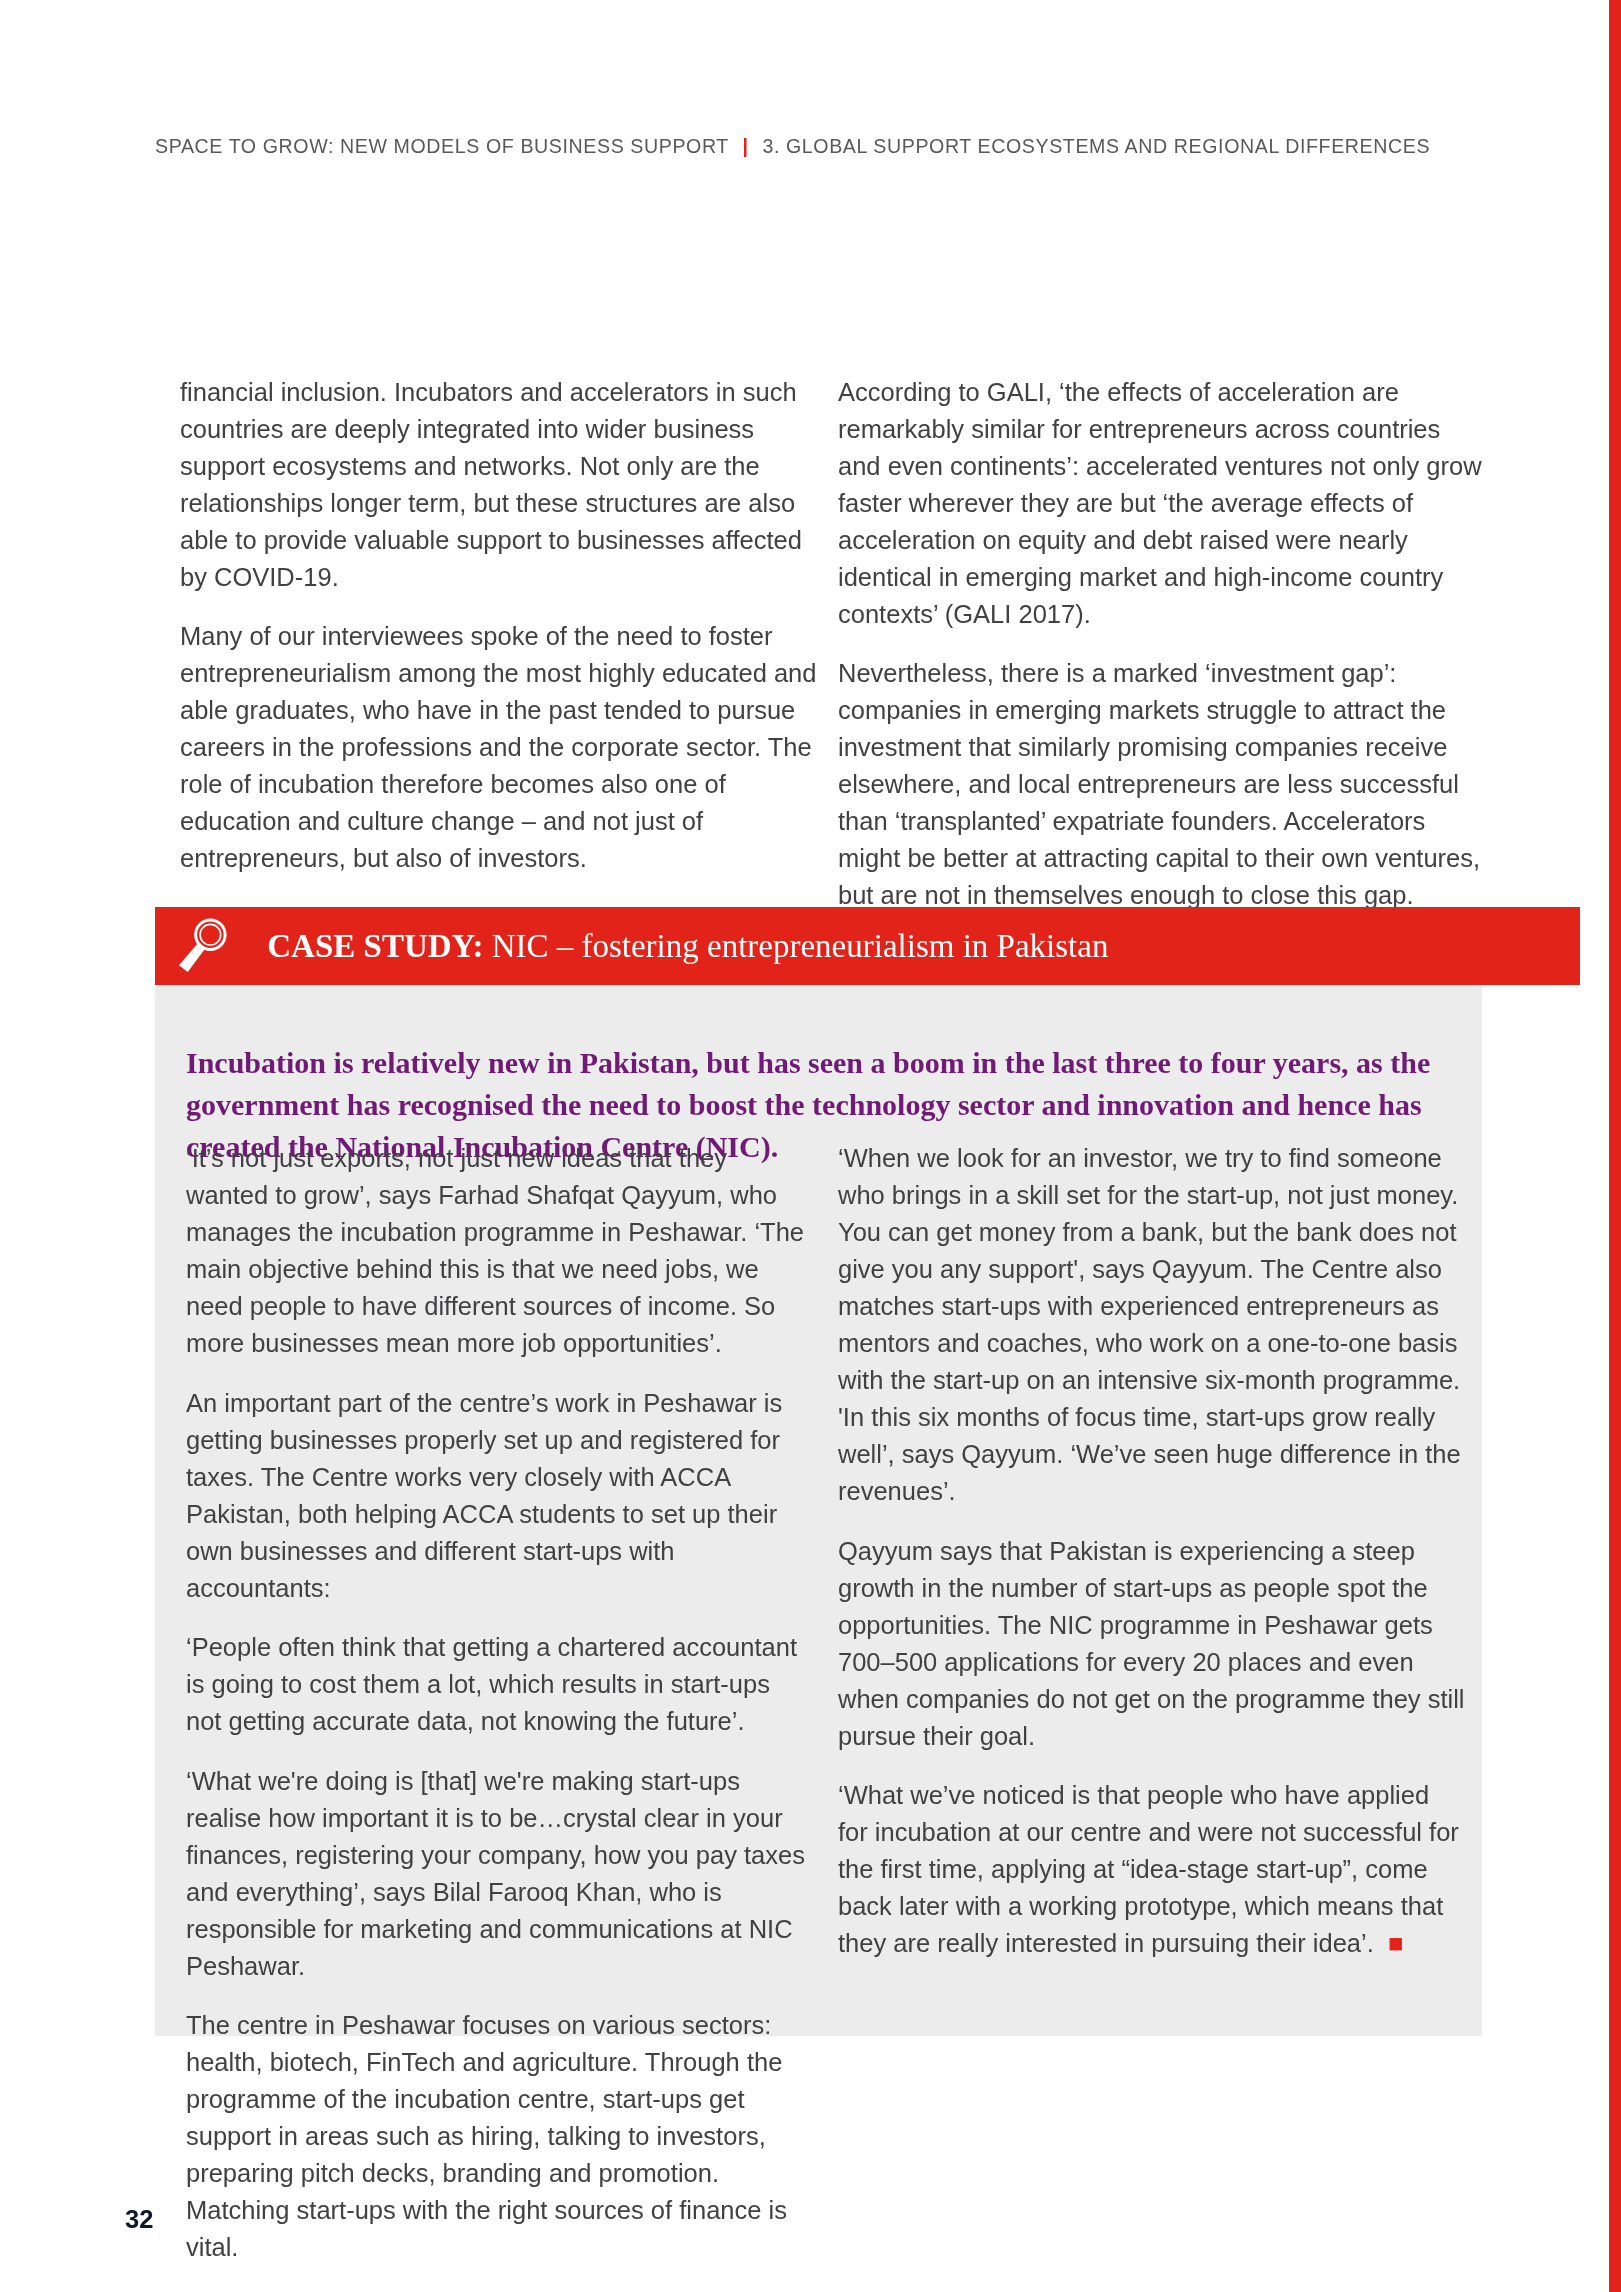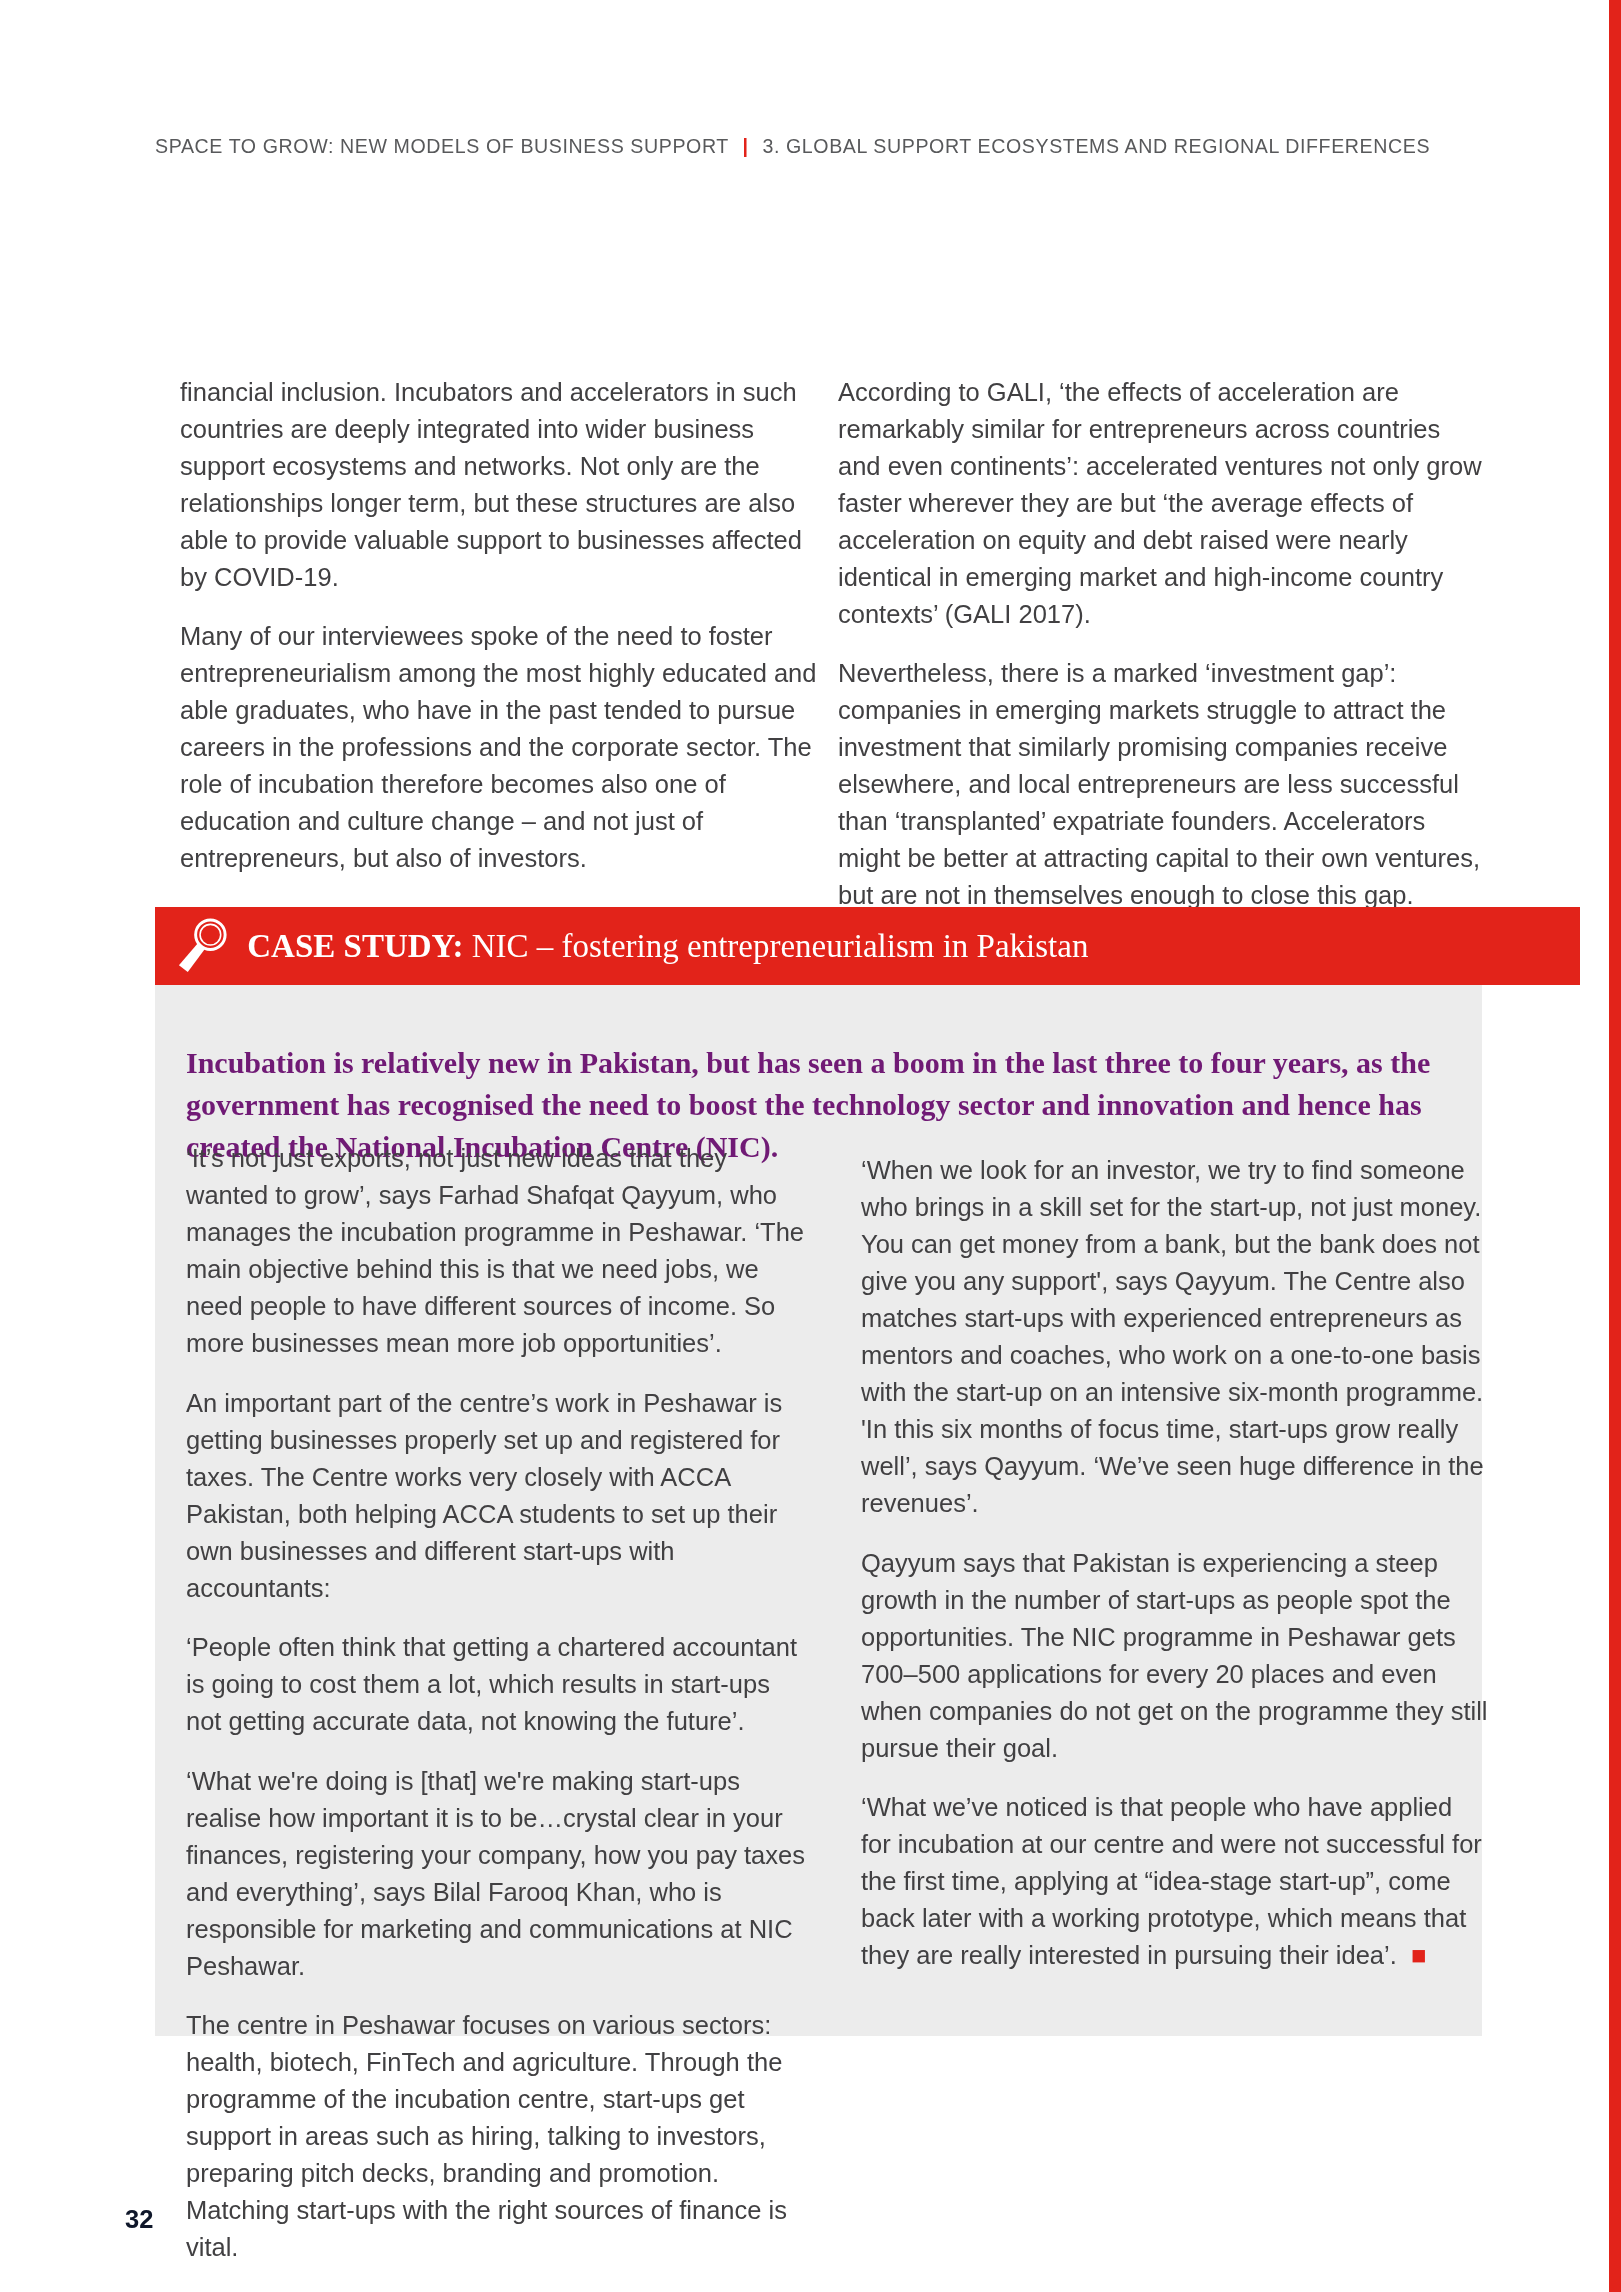--- a/index.html
+++ b/index.html
@@ -31,21 +31,21 @@
   .col p { margin: 0 0 21.6px 0; }
   .intro-left  { top: 374px; left: 155px;  width: 655px; margin-left: 25px; }
   .intro-right { top: 374px; left: 838px; width: 649px; }
 
   
   .case-banner {
     position: absolute; left: 155px; top: 907px;
     width: 1425px; height: 78px;
     background: #e2231a;
     display: flex; align-items: center;
-    box-sizing: border-box; padding-left: 19.6px;
+    box-sizing: border-box; padding-left: 19.6px; gap: 20px;
   }
   .case-banner .icon { flex: 0 0 auto; width: 57px; height: 63px; }
   .case-banner .title {
     margin-left: 15.7px; color: #ffffff;
     font-family: "Liberation Serif", "DejaVu Serif", serif;
     font-size: 33px; white-space: nowrap;
   }
   .case-banner .title .label { font-weight: bold; }
   .case-banner .title .rest  { font-weight: normal; }
 
@@ -58,21 +58,21 @@
   .case-lede {
     position: absolute; left: 31px; top: 57px; width: 1274px;
     font-family: "Liberation Serif", "DejaVu Serif", serif;
     font-weight: bold;
     color: #701a75;
     font-size: 30px; line-height: 42px;
   }
   .case-col { position: absolute; font-size: 25.5px; line-height: 37px; }
   .case-col p { margin: 0 0 22.5px 0; }
   .case-left  { top: 155px; left: 31px;  width: 623px; }
-  .case-right { top: 155px; left: 706px; width: 627px; margin-top: 12px; }
+  .case-right { top: 155px; left: 683px; width: 627px; }
 
   .endmark { color: #e2231a; font-size: 25.5px; }
 
   .page-num {
     position: absolute; left: 125px; top: 2205px;
     color: #0f172a; font-weight: bold; font-size: 25.5px;
   }
 </style>
 </head>
 <body>

